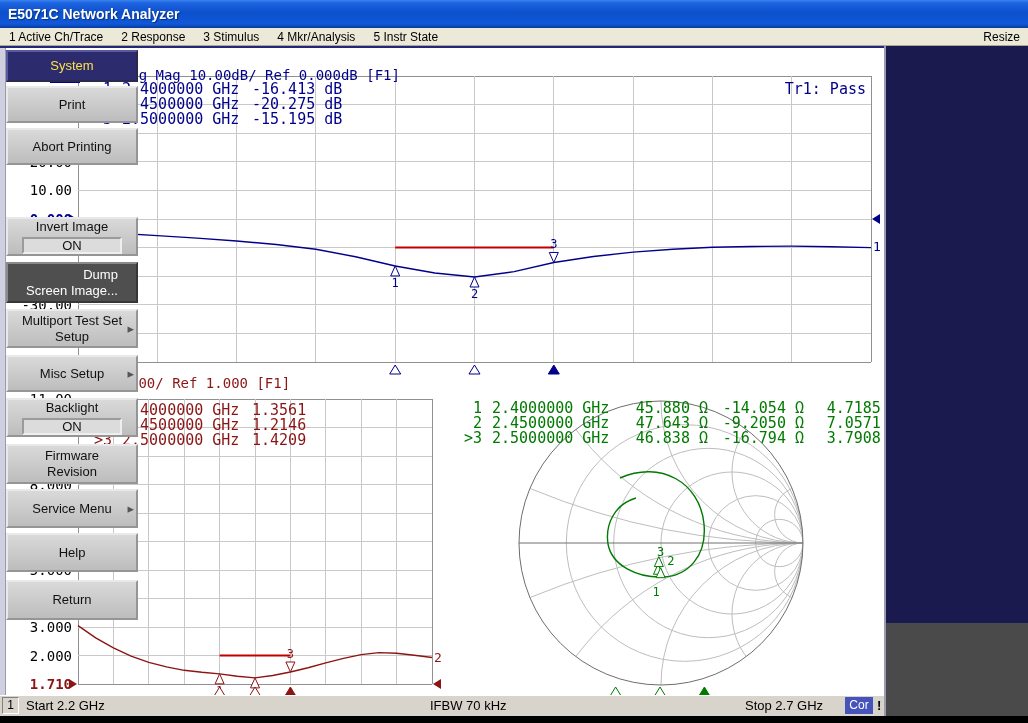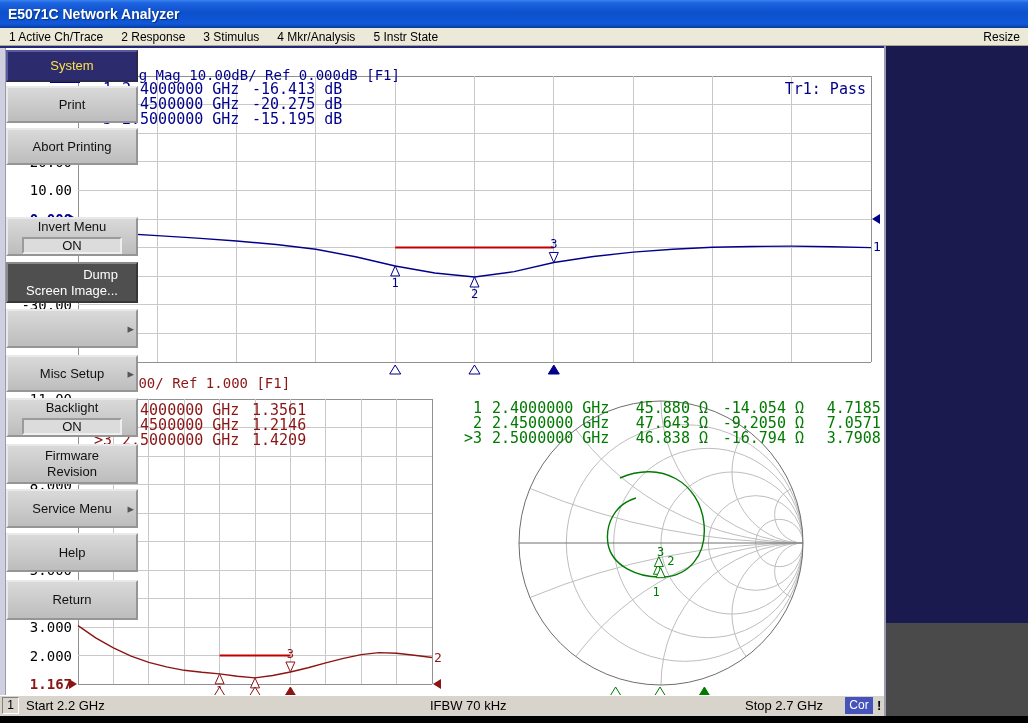--- a/index.html
+++ b/index.html
@@ -277,45 +277,47 @@
       <div class="ylabel" style="top: 391px;">11.00</div>
       <div class="ylabel" style="top: 419.5px;">10.00</div>
       <div class="ylabel" style="top: 448px;">9.000</div>
       <div class="ylabel" style="top: 476.5px;">8.000</div>
       <div class="ylabel" style="top: 505px;">7.000</div>
       <div class="ylabel" style="top: 533.5px;">6.000</div>
       <div class="ylabel" style="top: 562px;">5.000</div>
       <div class="ylabel" style="top: 590.5px;">4.000</div>
       <div class="ylabel" style="top: 619px;">3.000</div>
       <div class="ylabel" style="top: 647.5px;">2.000</div>
-      <div class="ylabel maroon" style="top: 676px; font-weight: bold;">1.167</div>
+      <div class="ylabel maroon" style="top: 676px; font-weight: bold;">1.710</div>
     </div>
 
   <div class="abs mono navy trace-endlabel" style="left:873px; top:239px;">1</div>
   <div class="abs mono maroon trace-endlabel" style="left:434px; top:650px;">2</div>
 
   <div id="statusbar" class="abs"></div>
   <div id="ch-box" class="abs">1</div>
   <div class="abs" style="left:26px; top:698px; font-size:13px;">Start 2.2 GHz</div>
   <div class="abs" style="left:430px; top:698px; font-size:13px;">IFBW 70 kHz</div>
   <div class="abs" style="left:745px; top:698px; font-size:13px;">Stop 2.7 GHz</div>
   <div id="cor-badge" class="abs">Cor</div>
   <div id="alert-mark" class="abs">!</div>
 
   <div id="sidebar" class="abs"></div>
   <div class="abs skey skey-hdr" style="top:50px; height:32px;">System</div>
   <div class="abs skey" style="top:86px; height:37px;">Print</div>
   <div class="abs skey" style="top:128px; height:37px;">Abort Printing</div>
   <div class="abs skey" style="top:217px; height:39px;">
-    <span>Invert Menu</span>
+    <span>Invert Image</span>
     <span class="on-box">ON</span>
   </div>
   <div class="abs skey skey-active" style="top:262px; height:41px;text-align:right;">Dump
 Screen Image...</div>
   <div class="abs skey" style="top:309px; height:39px;">
+    <span>Multiport Test Set
+Setup</span>
     <span class="skey-arrow">▸</span>
   </div>
   <div class="abs skey" style="top:355px; height:37px;">
     <span>Misc Setup</span>
     <span class="skey-arrow">▸</span>
   </div>
   <div class="abs skey" style="top:398px; height:39px;">
     <span>Backlight</span>
     <span class="on-box">ON</span>
   </div>

